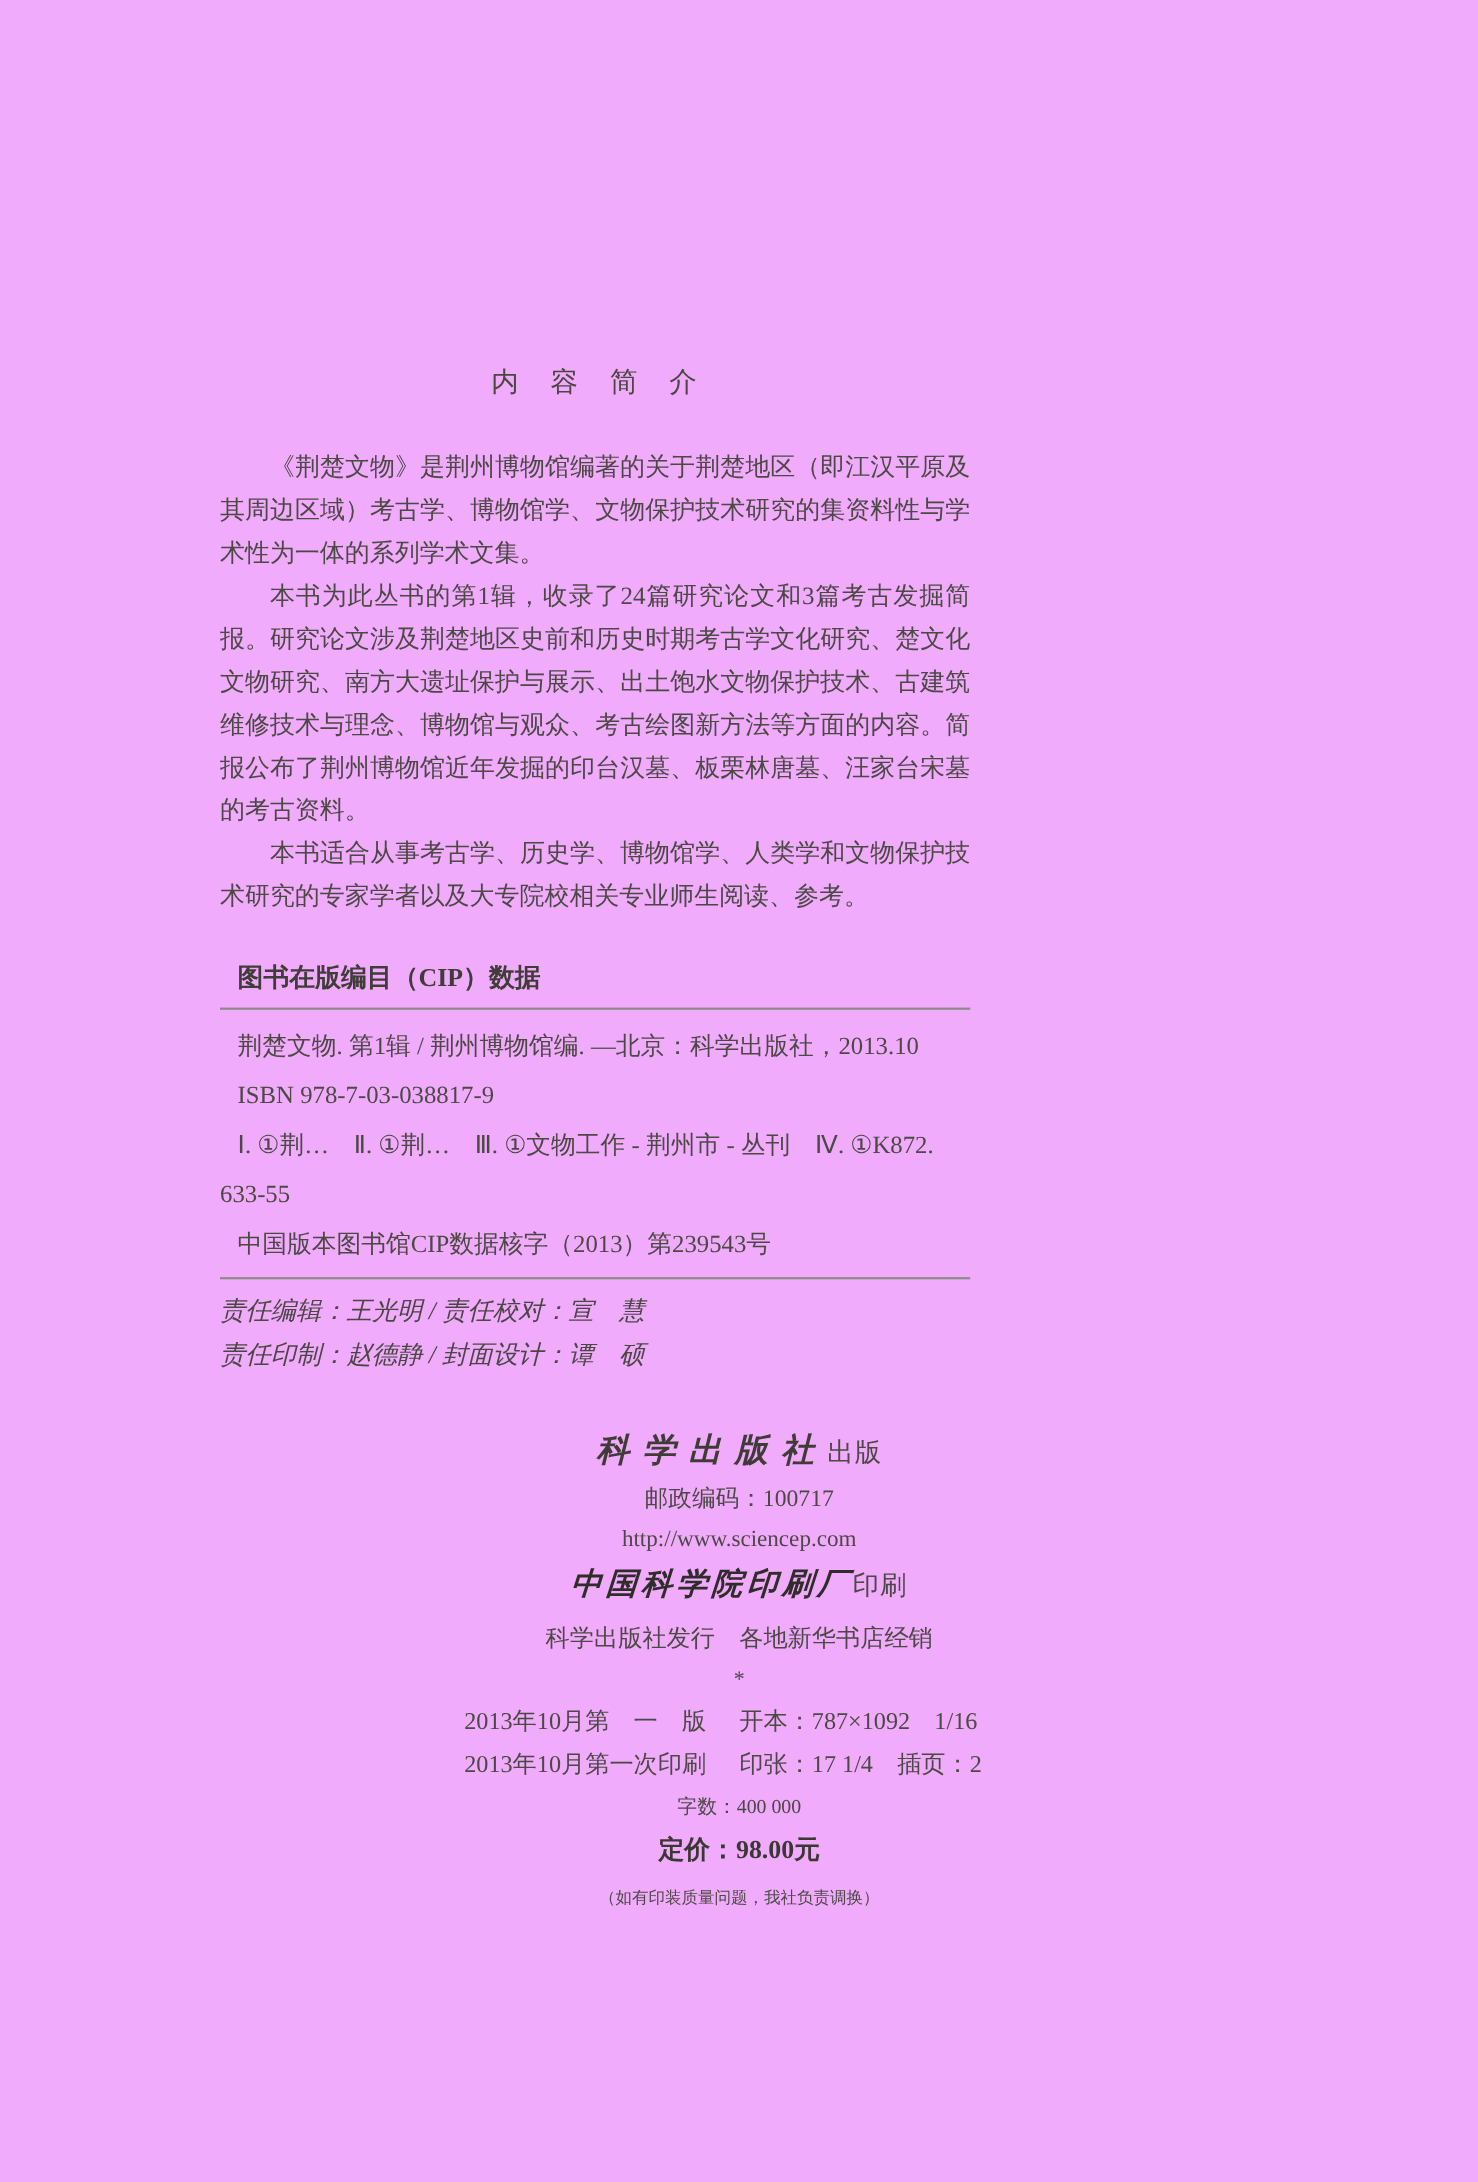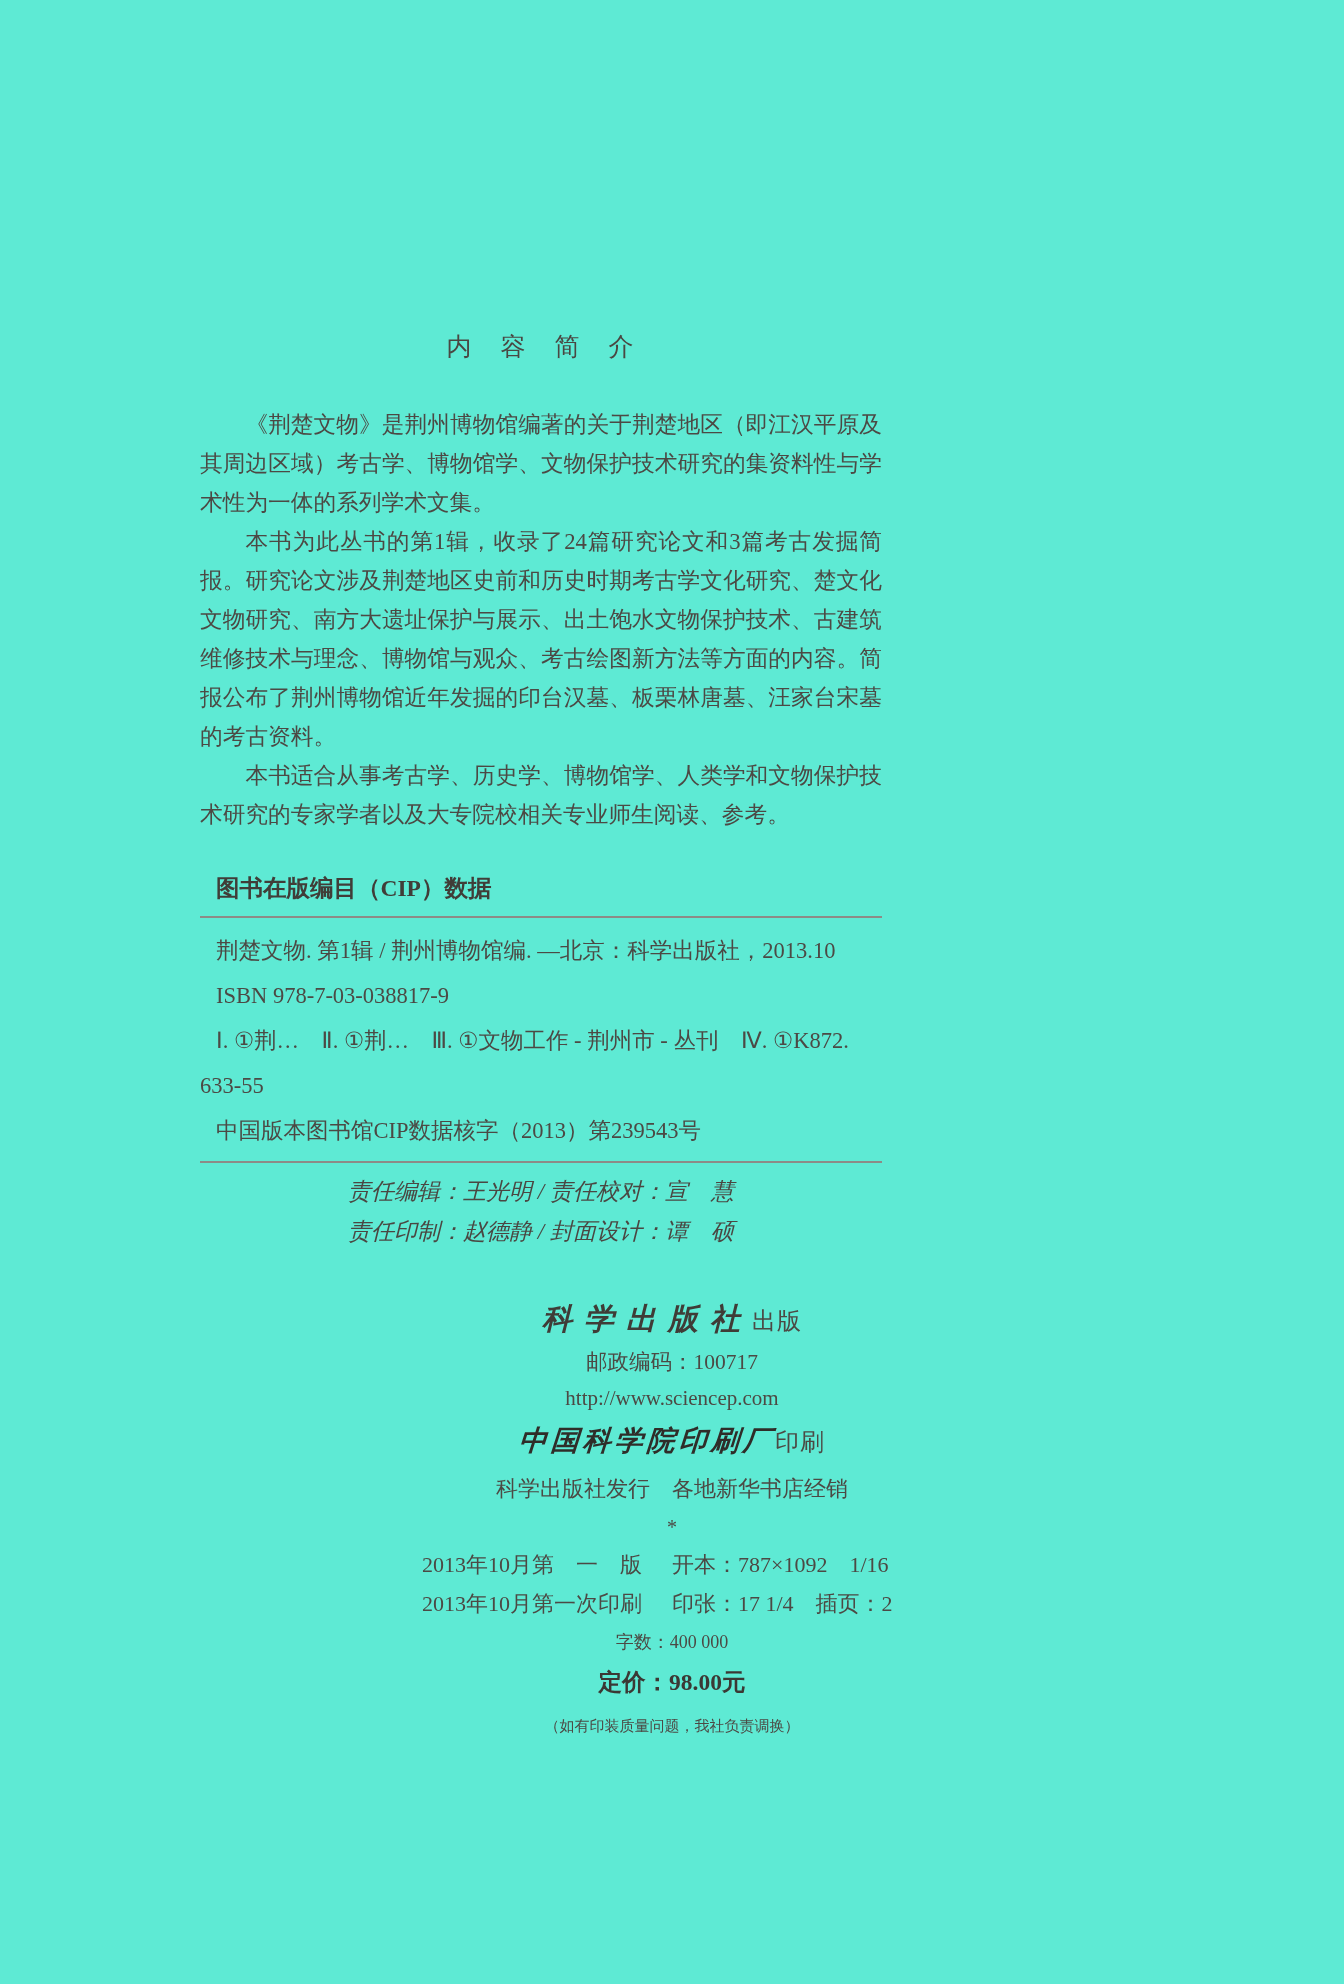--- a/index.html
+++ b/index.html
@@ -1,20 +1,20 @@
 <!DOCTYPE html>
 <html><head>
 <meta charset="utf-8">
 <style>
   html,body { margin:0; padding:0; background:#e8e8e8; }
   .page {
     position:relative;
     width:1344px; height:1984px;
     margin:0 auto;
-    background:#5eead4;
+    background:#f0abfc;
     font-family:"Liberation Serif", serif;
     color:#4c4944;
     overflow:hidden;
   }
   
   .intro {
     position:absolute; left:200px; top:330px; width:682px;
   }
   .intro-title {
     margin:0 0 42px 0;
@@ -50,21 +50,21 @@
   .cip-lines { padding-top:10px; padding-bottom:8px; }
   .cip-line {
     font-size:22.5px;
     line-height:45px;
     color:#4c4944;
   }
   .cip-line.indent { padding-left:16px; }
   
   .credits {
     position:absolute; left:200px; top:1172px; width:682px;
-    text-align:center;
+    text-align:left;
     font-style:italic;
     font-size:23px;
     line-height:40px;
     color:#4a4742;
   }
   
   .pub {
     position:absolute; left:0; top:1298px; width:1344px;
     text-align:center;
     color:#4c4944;

